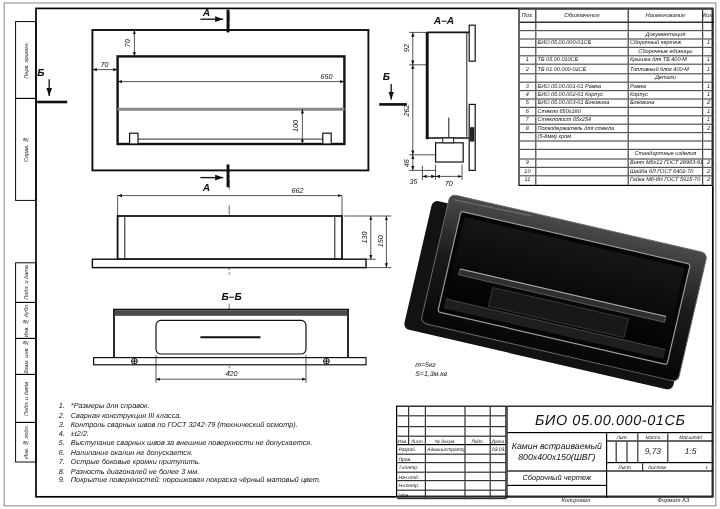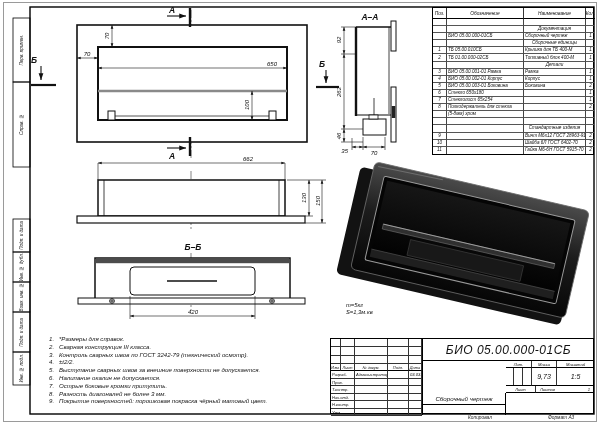--- a/index.html
+++ b/index.html
@@ -473,20 +473,24 @@
         <div class="roles-row">
           <div>Утв.</div>
           <div></div>
           <div></div>
           <div></div>
         </div>
       </div>
 
     <div class="cell b-b" id="tb-desig" style="left:92px;top:0;width:171px;height:22px;">БИО 05.00.000-01СБ</div>
 
+    <div class="cell b-r" id="tb-name" style="left:92px;top:22px;width:83px;height:32px;border-bottom:1px solid #000;">
+      <div>Камин встраиваемый</div>
+      <div>800х400х150(ШВГ)</div>
+    </div>
 
     <div class="cell b-r b-b" id="tb-doctype" style="left:92px;top:54px;width:83px;height:12px;">Сборочный чертеж</div>
     <div class="cell b-r" style="left:92px;top:66px;width:83px;height:10px;"></div>
 
     <div class="cell b-b small-lbl" style="left:175px;top:22px;width:26px;height:7px;border-right:1px solid #333;">Лит.</div>
     <div class="cell b-b small-lbl" style="left:201px;top:22px;width:25px;height:7px;border-right:1px solid #333;">Масса</div>
     <div class="cell b-b small-lbl" style="left:226px;top:22px;width:37px;height:7px;">Масштаб</div>
 
     <div class="cell b-b" style="left:175px;top:29px;width:26px;height:18px;border-right:1px solid #333;padding:0;">
         <div class="lit-sub">

